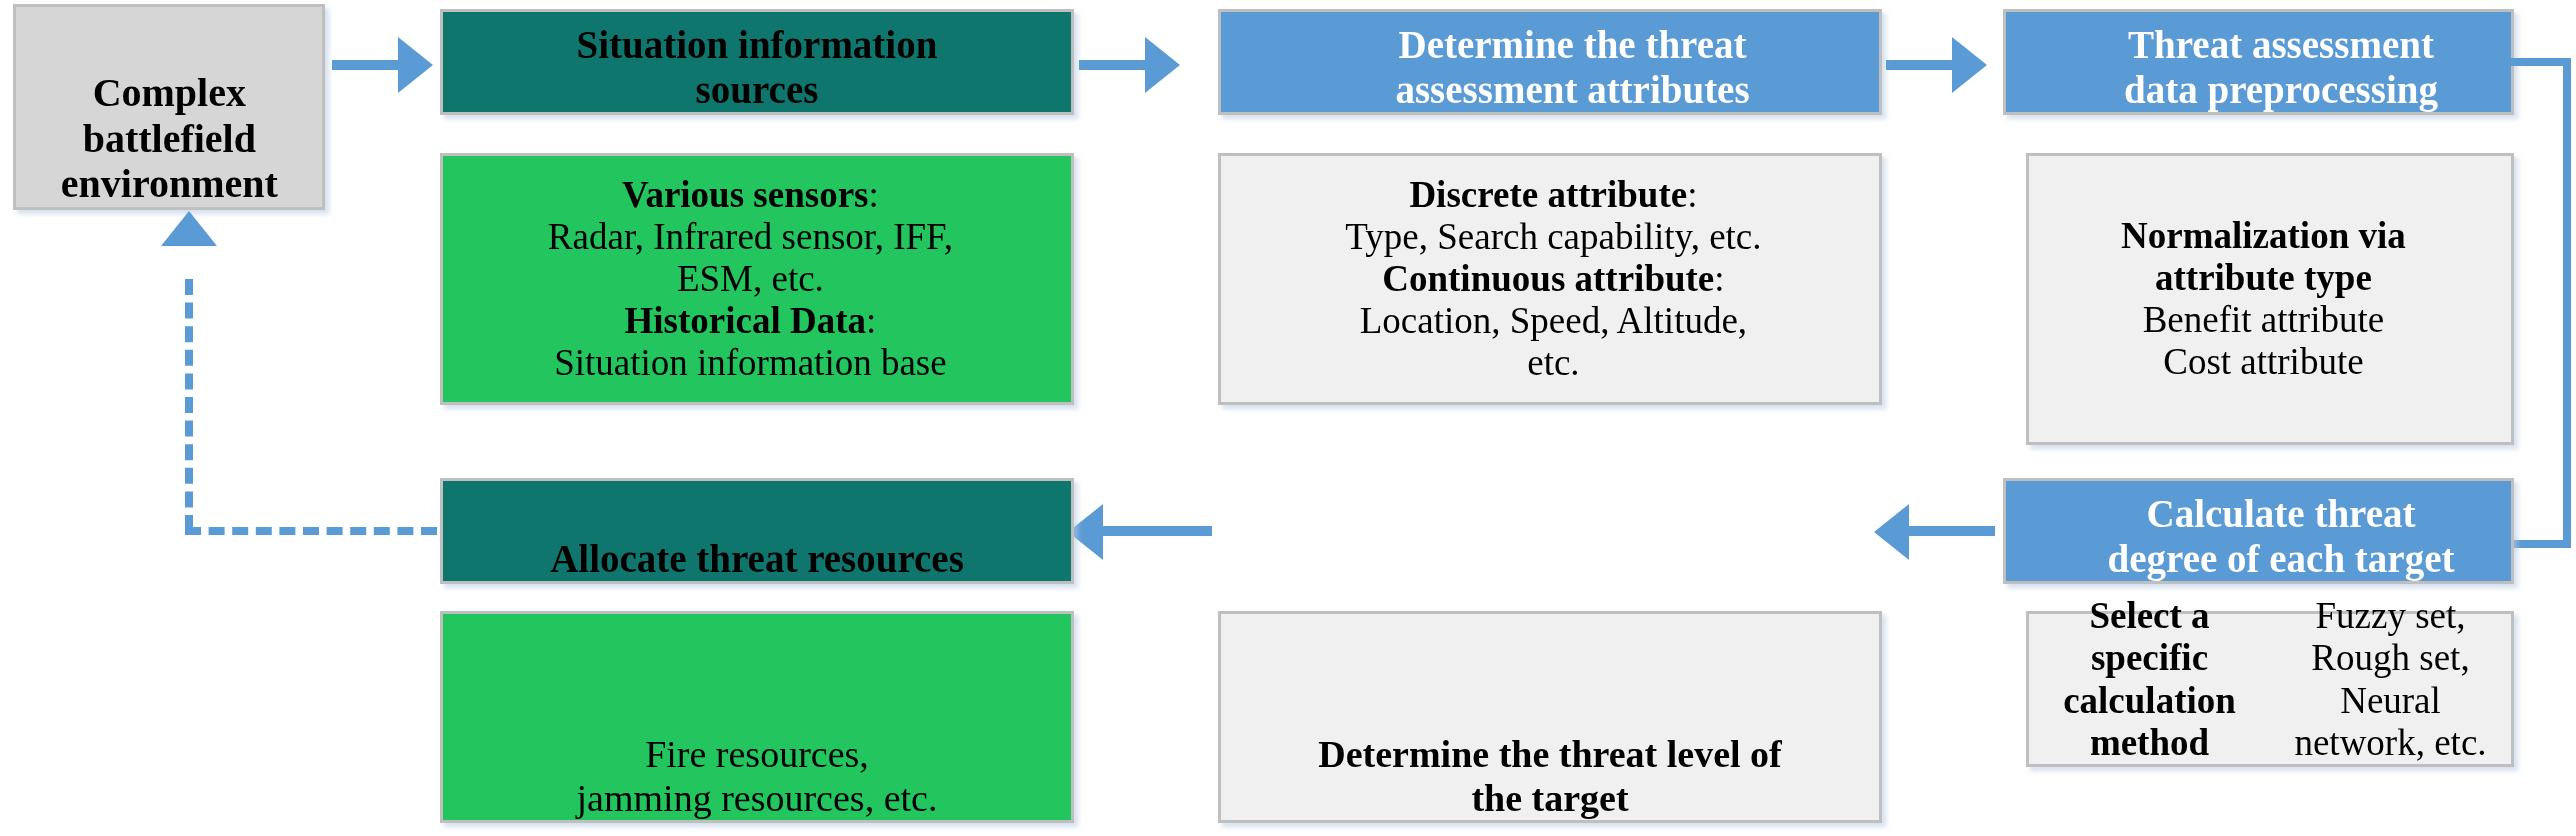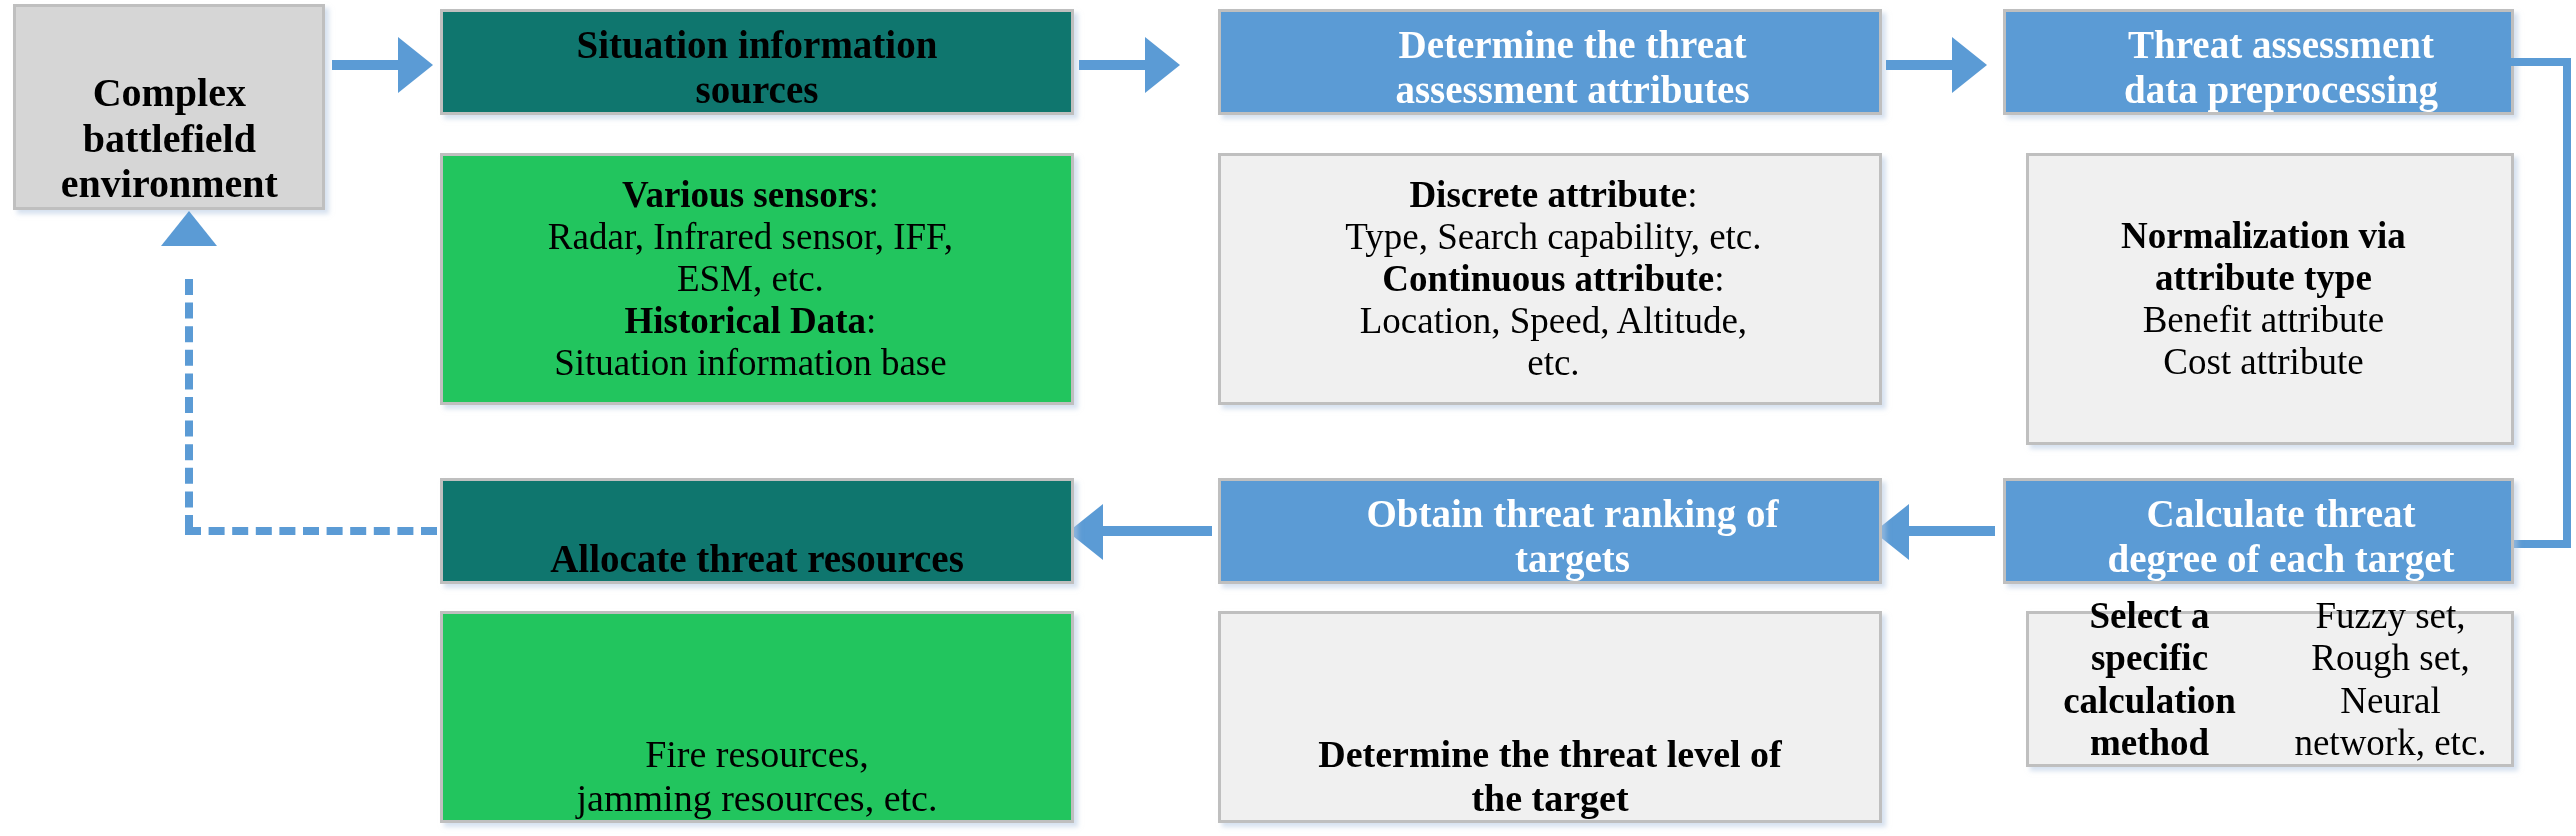--- a/index.html
+++ b/index.html
@@ -180,24 +180,20 @@
   <div class="box sub-gray" style="left:2018px; top:611px; width:488px; height:156px; font-size:37px; flex-direction:row;">
     <span class="txt b">Select a specific
 calculation method</span>
     <span class="txt">Fuzzy set, Rough set,
 Neural network, etc.</span>
   </div>
 
   <div class="arrow-line" style="left:1905px; top:526px; width:90px; height:10px;"></div>
   <div class="arrow-head left" style="left:1874px; top:504px;"></div>
 
-  <div class="box hdr-blue" style="left:1210px; top:478px; width:664px; height:106px; font-size:39px;">
-    <span class="txt">Obtain threat ranking of
-targets</span>
-  </div>
 
   <div class="box sub-gray" style="left:1210px; top:611px; width:664px; height:212px; font-size:38px;">
     <span class="txt b">Determine the threat level of
 the target</span>
   </div>
 
   <div class="arrow-line" style="left:1102px; top:526px; width:110px; height:10px;"></div>
   <div class="arrow-head left" style="left:1068px; top:504px;"></div>
 
   <div class="box hdr-white" style="left:432px; top:478px; width:634px; height:106px; font-size:39px;">

